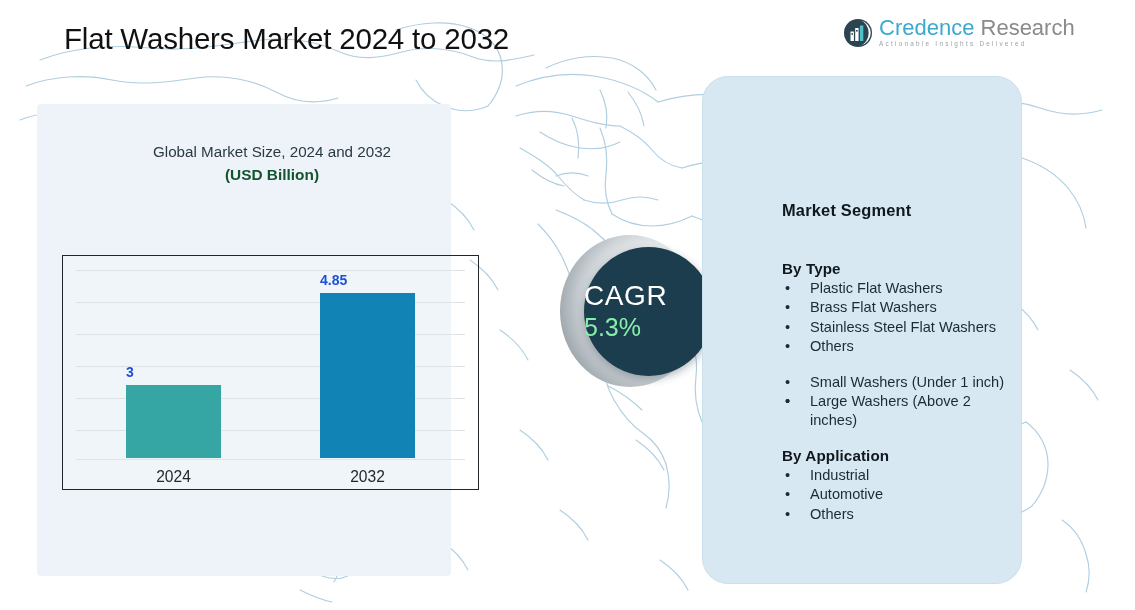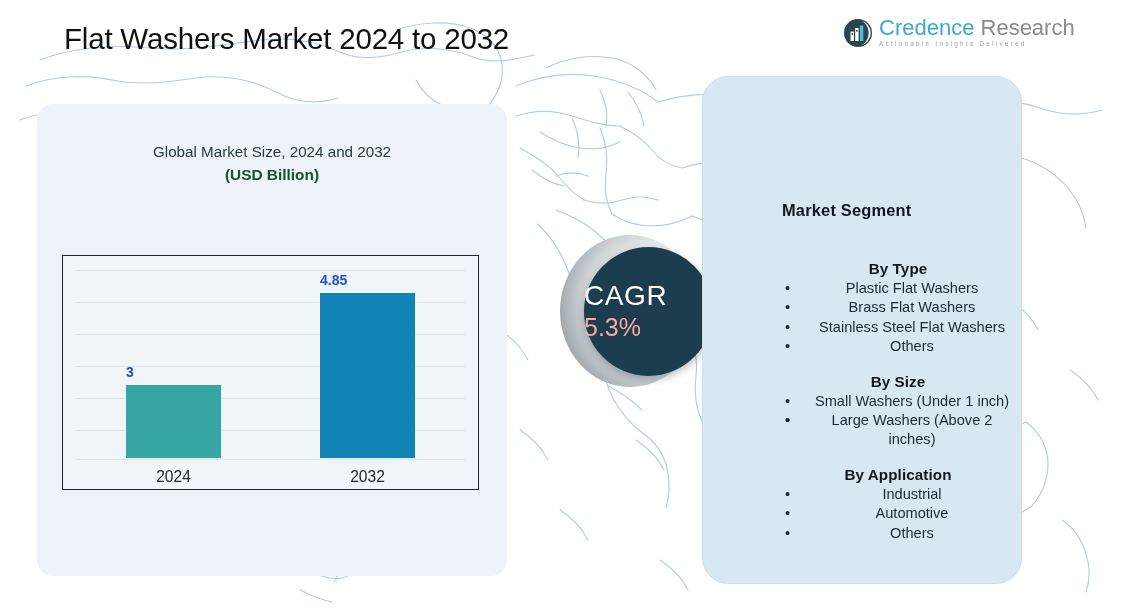--- a/index.html
+++ b/index.html
@@ -82,24 +82,24 @@
     color: #9BA3A8;
     white-space: nowrap;
     margin-top: 1px;
   }
 
   
   #left-panel {
     position: absolute;
     left: 37px;
     top: 104px;
-    width: 470px;
+    width: 414px;
     height: 472px;
     background: #EDF3F9;
-    border-radius: 16px;
+    border-radius: 4px;
   }
   #chart-title {
     position: absolute;
     left: 0;
     top: 39px;
     width: 470px;
     text-align: center;
     font-size: 15.2px;
     color: #2b3a42;
   }
@@ -199,21 +199,21 @@
     flex-direction: column;
     justify-content: center;
   }
   #cagr-label {
     color: #ffffff;
     font-size: 28px;
     letter-spacing: 0.6px;
     line-height: 30px;
   }
   #cagr-value {
-    color: #fca5a5;
+    color: #86efac;
     font-size: 25px;
     line-height: 30px;
     margin-top: 1px;
   }
 
   
   #seg-panel {
     position: absolute;
     left: 702px;
     top: 76px;
@@ -230,21 +230,21 @@
     top: 124px;
     width: 232px;
   }
   #seg-heading {
     font-size: 16.4px;
     font-weight: bold;
     color: #10181e;
     letter-spacing: 0.2px;
     margin-bottom: 40px;
   }
-  .seg-group { margin-bottom: 16px; text-align: center; }
+  .seg-group { margin-bottom: 16px; }
   .seg-group:last-child { margin-bottom: 0; }
   .seg-group-title {
     font-size: 15.2px;
     font-weight: bold;
     color: #10181e;
     margin-bottom: 2px;
     letter-spacing: 0.1px;
   }
   .seg-item {
     position: relative;
@@ -436,21 +436,20 @@
 
       <div class="seg-group">
         <div class="seg-group-title">By Type</div>
         <div class="seg-item"><span class="dot">•</span><span>Plastic Flat Washers</span></div>
         <div class="seg-item"><span class="dot">•</span><span>Brass Flat Washers</span></div>
         <div class="seg-item"><span class="dot">•</span><span>Stainless Steel Flat Washers</span></div>
         <div class="seg-item"><span class="dot">•</span><span>Others</span></div>
       </div>
 
       <div class="seg-group">
-        <div class="seg-group-title">By Size</div>
         <div class="seg-item"><span class="dot">•</span><span>Small Washers (Under 1 inch)</span></div>
         <div class="seg-item"><span class="dot">•</span></div>
         <div class="seg-item"><span class="dot">•</span><span>Large Washers (Above 2 inches)</span></div>
       </div>
 
       <div class="seg-group">
         <div class="seg-group-title">By Application</div>
         <div class="seg-item"><span class="dot">•</span><span>Industrial</span></div>
         <div class="seg-item"><span class="dot">•</span><span>Automotive</span></div>
         <div class="seg-item"><span class="dot">•</span><span>Others</span></div>

